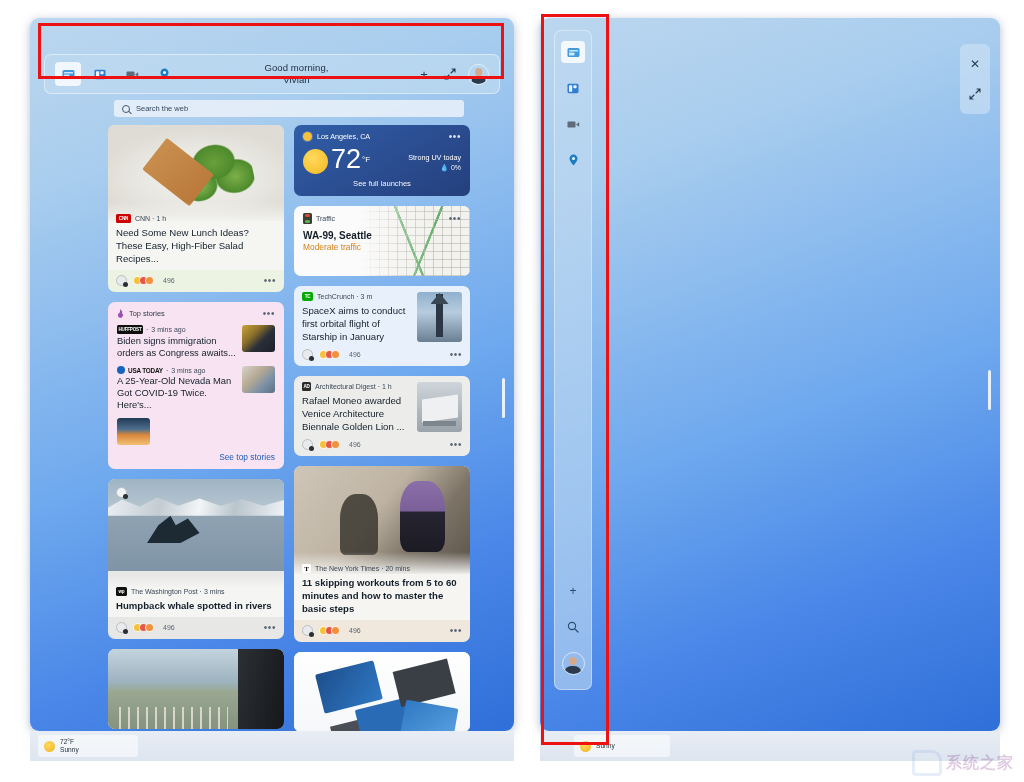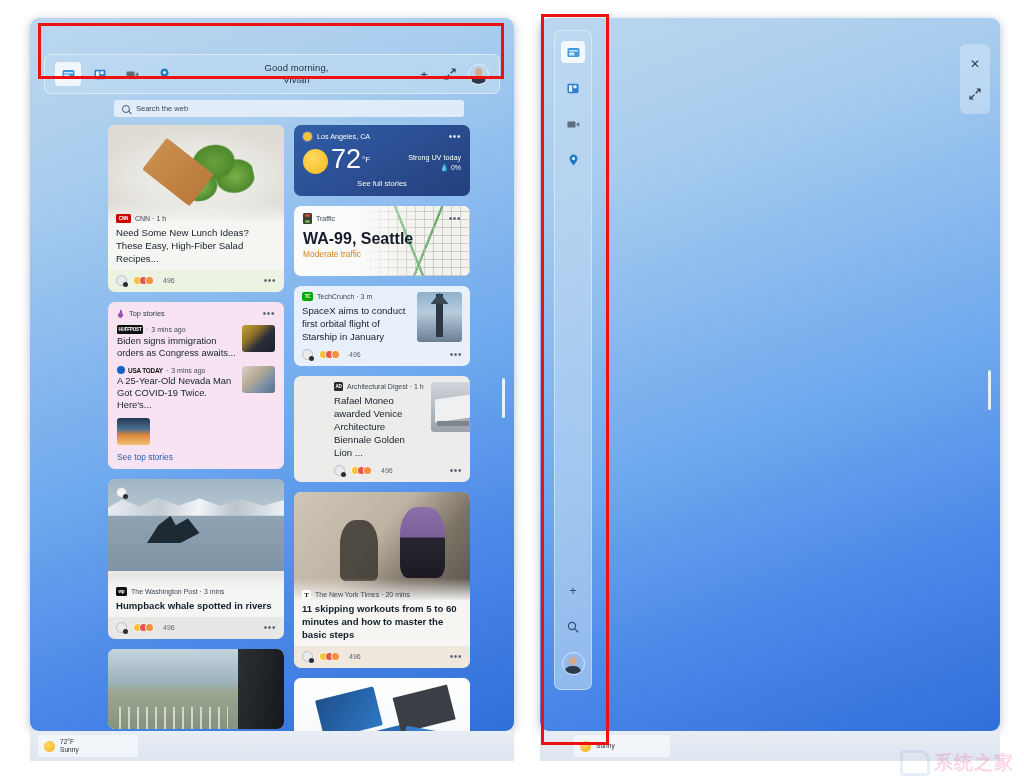--- a/index.html
+++ b/index.html
@@ -169,37 +169,37 @@
       repeating-linear-gradient(0deg, rgba(170,178,168,.55) 0 .8px, transparent .8px 8px),
       linear-gradient(68deg, transparent 44%, #67b06a 44.6%, #67b06a 46%, transparent 46.4%),
       linear-gradient(112deg, transparent 58%, #67b06a 58.6%, #67b06a 60%, transparent 60.4%);
   }
   .tmap::after{ content:""; position:absolute; inset:0;
     background:linear-gradient(90deg, rgba(251,251,251,.96) 0%, rgba(251,251,251,.25) 38%, transparent 70%); }
   .tcontent { position:relative; padding:7px 9px; }
   .tlogo { width:9px; height:11px; border-radius:1.5px; background:#3b3f33; position:relative; flex:none; }
   .tlogo::before{ content:""; position:absolute; left:2.2px; top:1.4px; width:4.4px; height:2.2px; background:#d94b3a; border-radius:50%; }
   .tlogo::after{ content:""; position:absolute; left:2.2px; bottom:1.4px; width:4.4px; height:2.2px; background:#61b055; border-radius:50%; }
-  .t-road { font-size:16px; font-weight:600; color:#141d28; margin-top:6px; }
+  .t-road { font-size:10px; font-weight:600; color:#141d28; margin-top:6px; }
   .t-stat { font-size:8.4px; color:#d0821d; margin-top:1px; }
 
   
   .tscard { background:#f7e3f1; border-radius:7px; padding:7px 9px 7px; }
   .ts-head { display:flex; align-items:center; gap:5px; font-size:7.4px; color:#2c3a49; }
   .ts-flame { width:7px; height:9px; background:#9b4fb0; flex:none;
     clip-path:polygon(50% 0,78% 34%,70% 48%,92% 66%,62% 100%,22% 92%,12% 58%,36% 44%); }
   .ts-item { display:flex; gap:6px; margin-top:7px; }
   .ts-txt { flex:1; }
   .ts-meta { font-size:7px; color:#3e4b59; display:flex; align-items:center; gap:3px; margin-bottom:1px; }
   .ts-title { font-size:9.4px; line-height:12px; color:#15202c; }
   .ts-thumb { width:33px; height:27px; border-radius:3px; flex:none; overflow:hidden; }
   .th-biden { background:linear-gradient(135deg,#c8a63a 0%, #8a6f2a 35%, #2a2f3a 60%, #1b2029 100%); }
   .th-covid { background:linear-gradient(135deg,#d9d3c8 0%, #b5a994 40%, #7a8fa6 70%, #5d7084 100%); }
   .th-rocket { background:linear-gradient(#203a55 0%, #4e6f8e 42%, #d9873a 62%, #f3c074 100%); }
-  .ts-link { font-size:8.4px; color:#1f5fbb; margin-top:7px; }
+  .ts-link { text-align:right; font-size:8.4px; color:#1f5fbb; margin-top:7px; }
 
   .lg-huff { background:#0f0f0f; color:#fff; width:26px; }
   .lg-usa { background:#1565c0; border-radius:50%; width:8px; height:8px; }
   .usa-txt { font-size:6.4px; font-weight:bold; color:#111; letter-spacing:-.2px; }
   .lg-npr { display:flex; gap:1px; }
   .lg-npr b { width:5.5px; height:7px; background:#d22; color:#fff; font-size:5px; line-height:7px;
     text-align:center; border-radius:1px; font-weight:700; }
   .lg-npr b:nth-child(2){ background:#222; } .lg-npr b:nth-child(3){ background:#36c; }
 
   .lg-cnn { background:#cc0000; width:15px; }
@@ -246,21 +246,21 @@
   .tb-right .wpill { left:34px; width:96px; }
 
   
   .redbox { position:absolute; border:3px solid #ee1111; pointer-events:none; }
   .redbox.r1 { left:38px; top:23px; width:466px; height:56px; }
   .redbox.r2 { left:541px; top:14px; width:68px; height:731px; }
 
   
   .wm { position:absolute; right:10px; bottom:6px; opacity:.22; display:flex; align-items:center; gap:4px; }
   .wm .wmlogo { width:30px; height:26px; border:3px solid #8fb4e6; border-radius:4px 10px 4px 4px; }
-  .wm .wmtxt { font-size:19px; color:#ec4899; font-weight:bold; letter-spacing:1px; }
+  .wm .wmtxt { font-size:16px; color:#701a75; font-weight:bold; letter-spacing:1px; }
 </style>
 </head>
 <body>
 
 <div class="stage">
 
   <div class="panel left">
 
     <div class="hdrbar">
       <div class="hdr-icons">
@@ -406,21 +406,21 @@
           </div>
           <div class="wmid">
             <span class="bigsun"></span>
             <span class="temp">72</span>
             <span class="unit">°F</span>
             <span class="wright">
               <div class="uv">Strong UV today</div>
               <div class="prec">💧 <span>0%</span></div>
             </span>
           </div>
-          <div class="wfore">See full stories</div>
+          <div class="wfore">See full launches</div>
         </div>
 
         <div class="tcard">
           <div class="tmap"></div>
           <div class="tcontent">
             <div class="src-row">
               <span class="tlogo"></span>
               <span class="src-name">Traffic</span>
               <span class="dots">•••</span>
             </div>
@@ -448,21 +448,21 @@
             <span class="emojis">
                 <i class="e-y"></i>
                 <i class="e-r"></i>
                 <i class="e-o"></i>
               </span>
             <span class="cnt">496</span>
             <span class="dots">•••</span>
           </div>
         </div>
 
-        <div class="card" style="background:#ececea;padding-left:32px;">
+        <div class="card" style="background:#ececea;">
           <div class="cbody" style="display:flex; gap:7px; padding-bottom:2px;">
             <div style="flex:1;">
               <div class="src-row">
                 <span class="src-logo lg-ad">AD</span>
                 <span class="src-name"><span>Architectural Digest</span> · <span>1 h</span></span>
               </div>
               <div class="headline">Rafael Moneo awarded Venice Architecture Biennale Golden Lion ...</div>
             </div>
             <div style="width:45px;height:50px;border-radius:3px;flex:none;background:linear-gradient(#cfd5da,#9aa3ab);position:relative;overflow:hidden;">
               <span style="position:absolute;left:10%;top:30%;width:80%;height:45%;background:#eef0f2;transform:skewY(-8deg);"></span>

